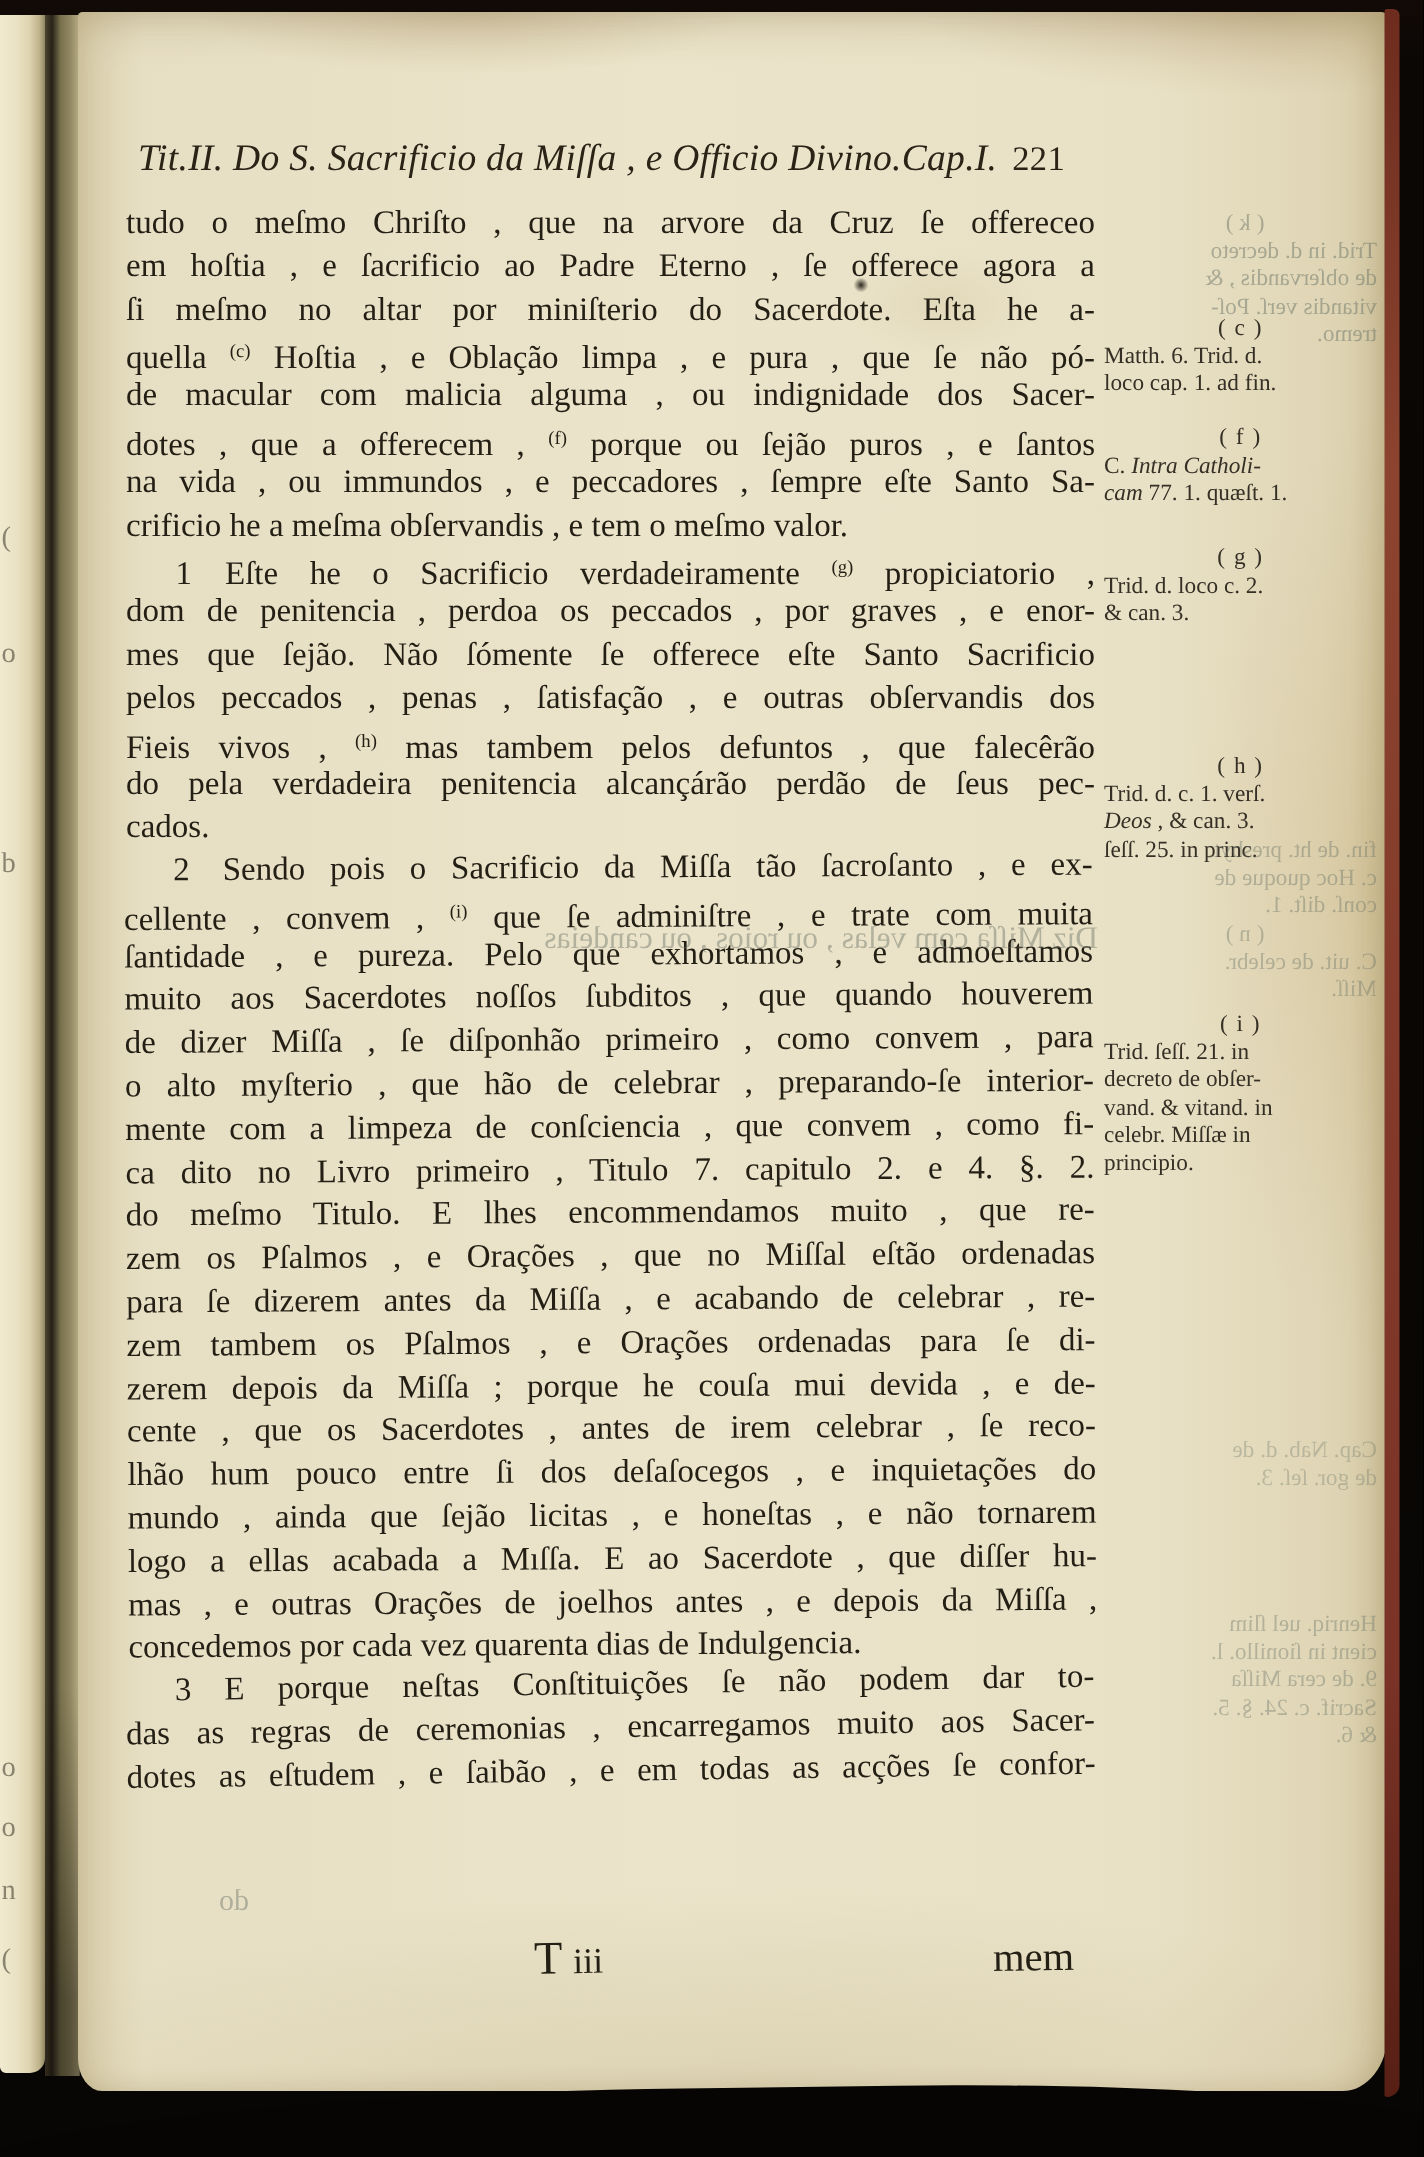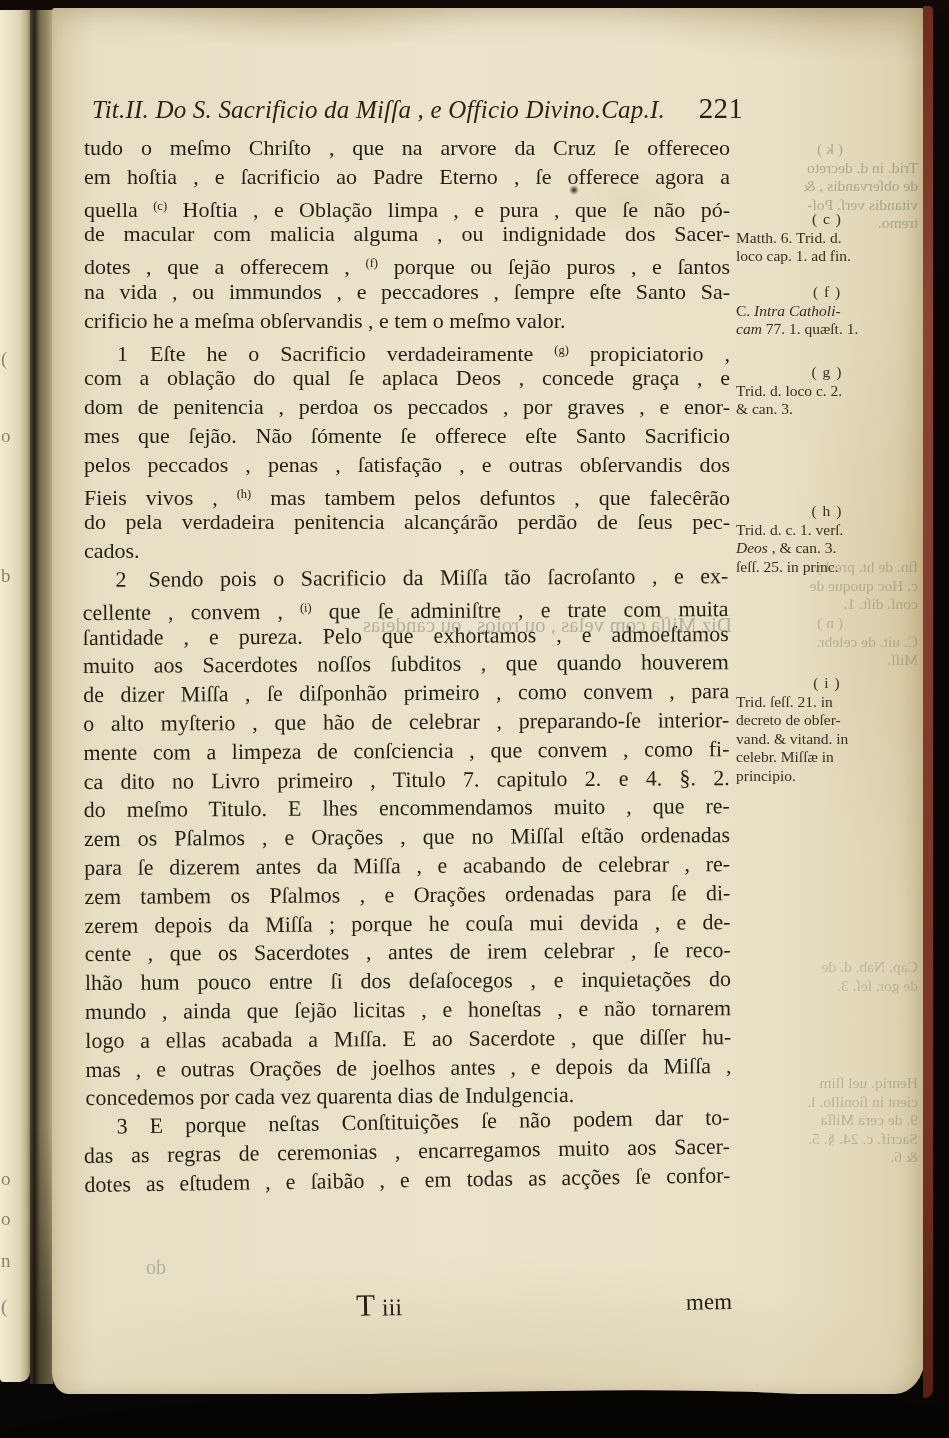--- a/index.html
+++ b/index.html
@@ -50,37 +50,37 @@
   .bottom-dark {
     position:absolute; left:-34px; bottom:-40px; width:1020px; height:86px;
     background:#070503; border-radius:48% 38% 0 0 / 64% 48% 0 0;
     transform:rotate(-0.7deg);
   }
   
   .header {
     position:absolute; left:40px; top:84px; width:820px; white-space:nowrap;
     font-style:italic; font-size:25px; letter-spacing:0.2px; color:#2b2316;
   }
-  .header .pagenum { margin-left:34px; font-style:normal; font-size:29px; }
+  .header .pagenum { margin-left:10px; font-style:normal; font-size:23px; }
   
   .body-text {
     position:absolute; left:32px; top:126px; width:646px;
     font-size:22px; line-height:28.8px; color:#241f15;
   }
   .line { text-align:justify; text-align-last:justify; height:28.8px; white-space:normal; }
   .line.noj { text-align-last:left; }
   sup.ref { font-size:12.5px; vertical-align:7px; }
   .para-2 { transform:rotate(-0.35deg); transform-origin:0 50%; }
   .para-3 { transform:rotate(-0.85deg); transform-origin:0 50%; }
   
   .sig-row { position:absolute; left:34px; top:1279px; width:646px; height:36px;
              transform:rotate(-0.9deg); color:#241f15; }
   .sig-mark { position:absolute; left:0; right:60px; text-align:center; font-size:24px; }
   .sig-mark .big-t { font-size:31px; margin-right:7px; }
-  .catchword { position:absolute; right:0; top:7px; font-size:23px; }
+  .catchword { position:absolute; right:16px; top:7px; font-size:27px; }
   
   .margin-note { position:absolute; left:684px; width:182px;
                  font-size:15.5px; line-height:18.6px; color:#352f25; }
   .mn-label { text-align:center; letter-spacing:1px; }
   .note-c{top:202px}.note-f{top:275px}.note-g{top:355px}.note-h{top:494px}.note-i{top:666px}
   
   .st { position:absolute; transform:scaleX(-1); color:#6d7569; opacity:0.5;
         filter:blur(0.45px); font-size:15.5px; line-height:18.6px; }
   .st .st-line{ white-space:nowrap; }
   .st-k   { left:690px; top:132px; width:176px; }
@@ -108,29 +108,29 @@
 
   <div class="page">
     <div class="header">
       <span>Tit.II. Do S. Sacrificio da Miſſa , e Officio Divino.Cap.I.</span><span class="pagenum">221</span>
     </div>
 
     <div class="body-text" id="body-text">
         <div class="para para-0">
           <div class="line">tudo o meſmo Chriſto , que na arvore da Cruz ſe offereceo</div>
           <div class="line">em hoſtia , e ſacrificio ao Padre Eterno , ſe offerece agora a</div>
+          <div class="line">ſi meſmo no altar por miniſterio do Sacerdote. Eſta he a-</div>
           <div class="line">quella <sup class="ref">(c)</sup> Hoſtia , e Oblação limpa , e pura , que ſe não pó-</div>
           <div class="line">de macular com malicia alguma , ou indignidade dos Sacer-</div>
           <div class="line">dotes , que a offerecem , <sup class="ref">(f)</sup> porque ou ſejão puros , e ſantos</div>
           <div class="line">na vida , ou immundos , e peccadores , ſempre eſte Santo Sa-</div>
           <div class="line noj">crificio he a meſma obſervandis , e tem o meſmo valor.</div>
         </div>
         <div class="para para-1">
           <div class="line">  1  Eſte he o Sacrificio verdadeiramente <sup class="ref">(g)</sup> propiciatorio ,</div>
-          <div class="line">com a oblação do qual ſe aplaca Deos , concede graça , e</div>
           <div class="line">dom de penitencia , perdoa os peccados , por graves , e enor-</div>
           <div class="line">mes que ſejão. Não ſómente ſe offerece eſte Santo Sacrificio</div>
           <div class="line">pelos peccados , penas , ſatisfação , e outras obſervandis dos</div>
           <div class="line">Fieis vivos , <sup class="ref">(h)</sup> mas tambem pelos defuntos , que falecêrão</div>
           <div class="line">do pela verdadeira penitencia alcançárão perdão de ſeus pec-</div>
           <div class="line noj">cados.</div>
         </div>
         <div class="para para-2">
           <div class="line">  2  Sendo pois o Sacrificio da Miſſa tão ſacroſanto , e ex-</div>
           <div class="line">cellente , convem , <sup class="ref">(i)</sup> que ſe adminiſtre , e trate com muita</div>

